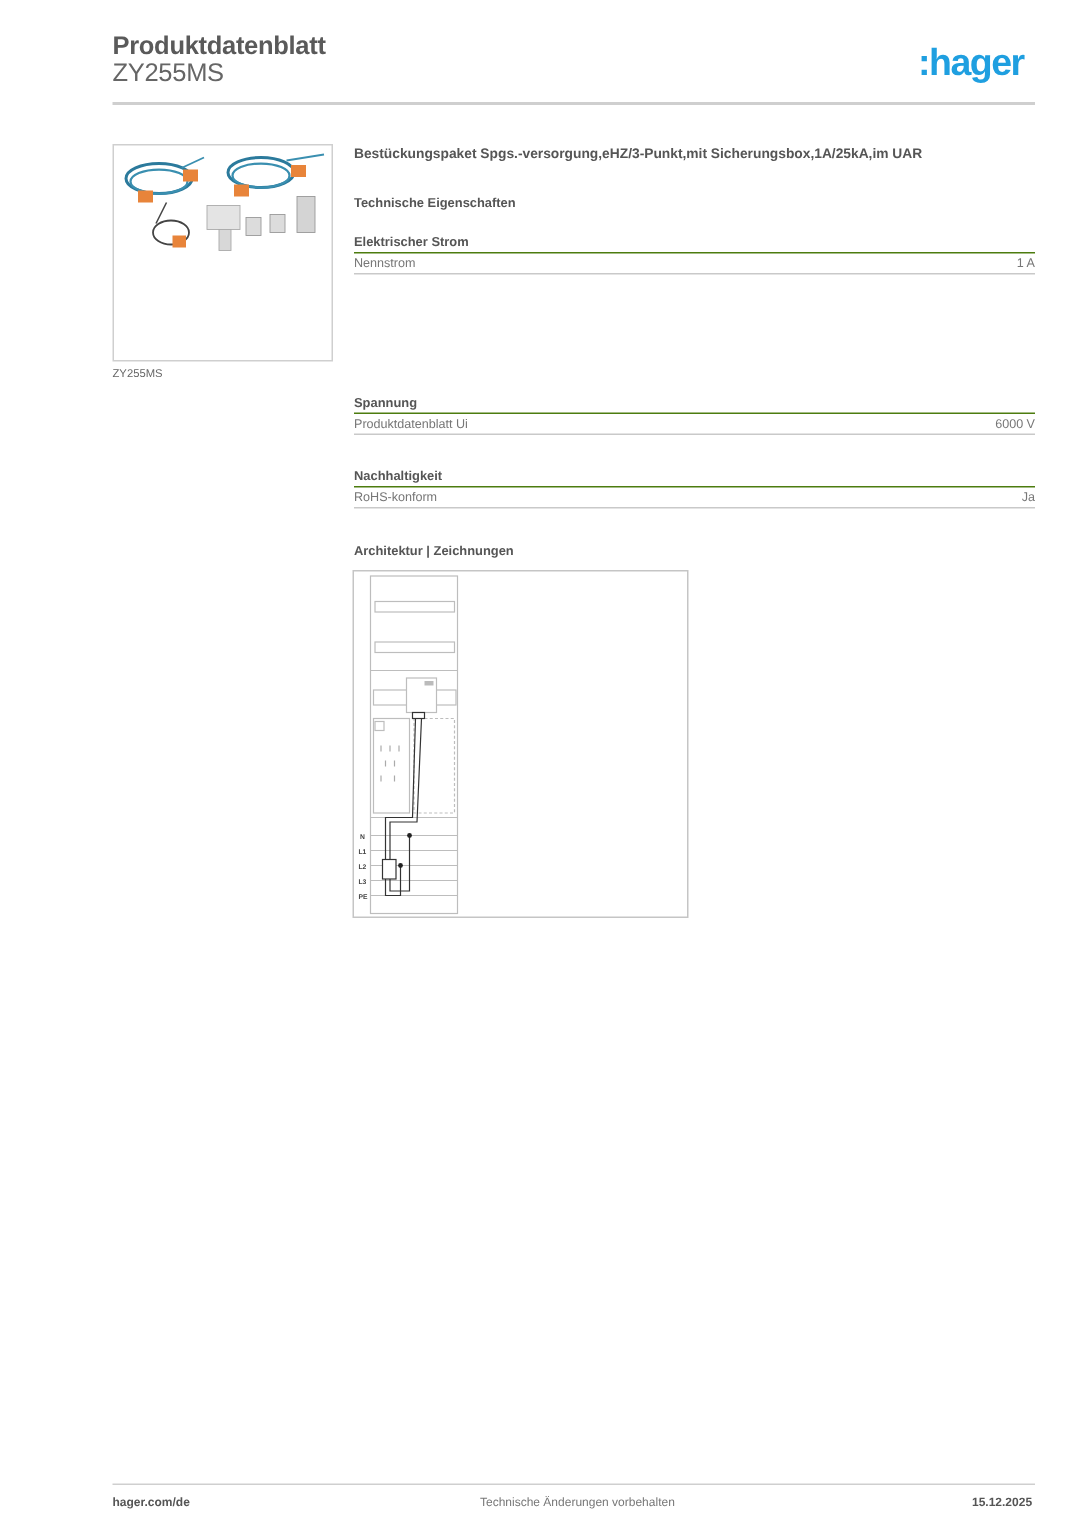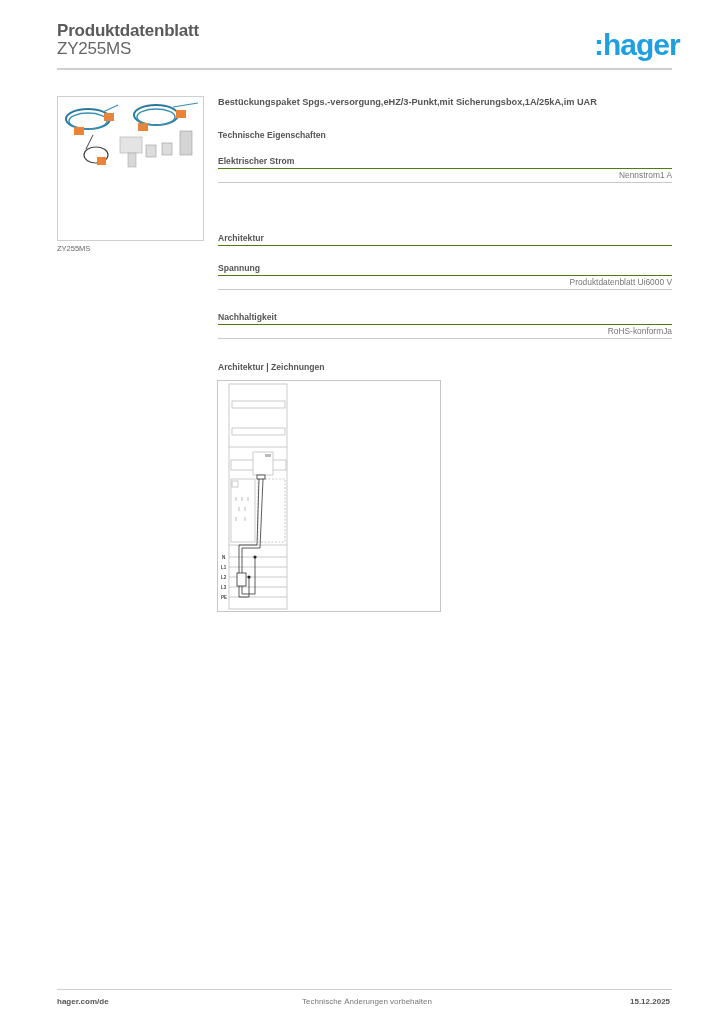--- a/index.html
+++ b/index.html
@@ -1,32 +1,32 @@
 <!DOCTYPE html>
 <html><head>
 <meta charset="utf-8">
 <style>
   html, body { margin:0; padding:0; background:#ffffff; }
   body { width:724px; height:1024px; position:relative; overflow:hidden; font-family:"Liberation Sans", sans-serif; color:#555; }
-  .abs { position:absolute; }
+  .abs { position:absolute;margin-left:18px; }
   .title { left:57px; top:21px; font-size:17px; font-weight:bold; color:#5a5a5a; letter-spacing:-0.2px; }
   .subtitle { left:57px; top:39px; font-size:17px; color:#666; letter-spacing:-0.2px; }
-  .logo { left:594px; top:28px; font-size:30px; font-weight:bold; color:#1f9fe0; letter-spacing:-1px; }
+  .logo { left:594px; top:28px; font-size:25px; font-weight:bold; color:#1f9fe0; letter-spacing:-1px; }
   .hr-top { left:57px; top:68px; width:615px; height:2px; background:#cfcfcf; }
   .hr-bottom { left:57px; top:989px; width:615px; height:1px; background:#cfcfcf; }
 
   .imgbox { left:57px; top:96px; width:145px; height:143px; border:1px solid #cfcfcf; background:#fff; }
   .imgcap { left:57px; top:244px; font-size:7.5px; color:#666; }
 
   .desc { left:218px; top:97px; font-size:9.2px; font-weight:bold; color:#555;text-align:center; }
   .sect-title { left:218px; top:130px; font-size:8.6px; font-weight:bold; color:#555; }
 
   .group { left:218px; width:454px; }
   .group .gh { font-size:8.6px; font-weight:bold; color:#555; height:13px; line-height:13px; border-bottom:1px solid #4d7c0f; }
-  .group .row { display:flex; justify-content:flex-end; font-size:8.4px; color:#777; height:13px; line-height:13px; border-bottom:1px solid #c9c9c9; }
+  .group .row { display:flex; justify-content:space-between; font-size:8.4px; color:#777; height:13px; line-height:13px; border-bottom:1px solid #c9c9c9; }
 
   .fig-title { left:218px; top:362px; font-size:8.6px; font-weight:bold; color:#555; }
   .drawing { left:217px; top:380px; width:222px; height:230px; border:1px solid #c5c5c5; background:#fff; }
 
   .footer-left { left:57px; top:997px; font-size:8px; font-weight:bold; color:#555; }
   .footer-mid { left:302px; top:997px; font-size:8px; color:#777; }
   .footer-right { left:630px; top:997px; font-size:8px; font-weight:bold; color:#555; }
 </style>
 </head>
 <body>
@@ -74,21 +74,20 @@
   <div class="row">
     <span>Nennstrom</span>
     <span>1 A</span>
   </div>
 </div>
 
 <div class="abs group" style="top:194px;">
 </div>
 
 <div class="abs group" style="top:232px;">
-  <div class="gh">Architektur</div>
 </div>
 
 <div class="abs group" style="top:262px;">
   <div class="gh">Spannung</div>
   <div class="row">
     <span>Produktdatenblatt Ui</span>
     <span>6000 V</span>
   </div>
 </div>
 

